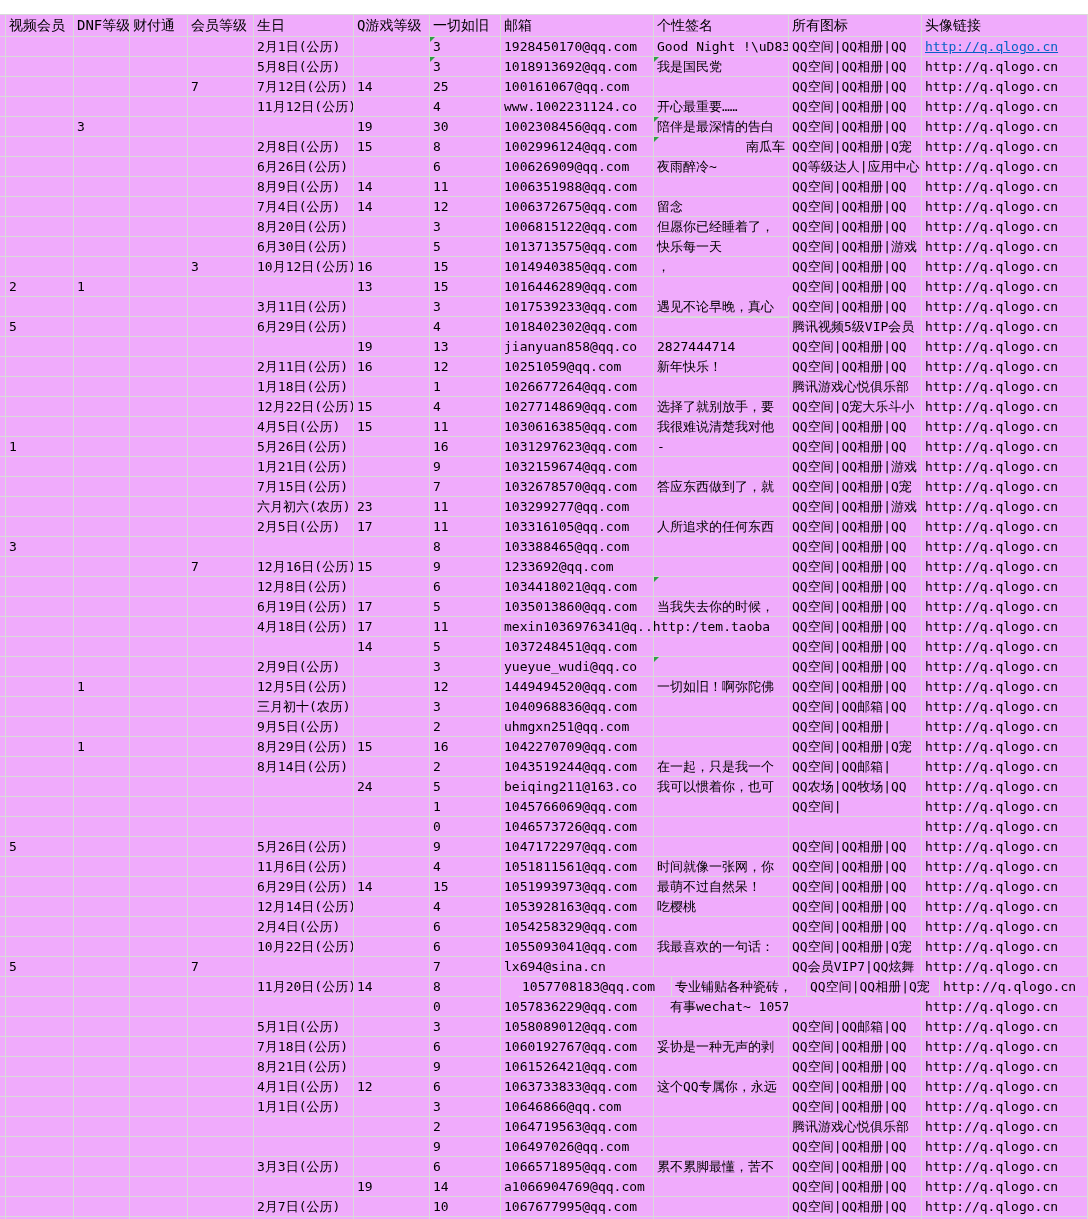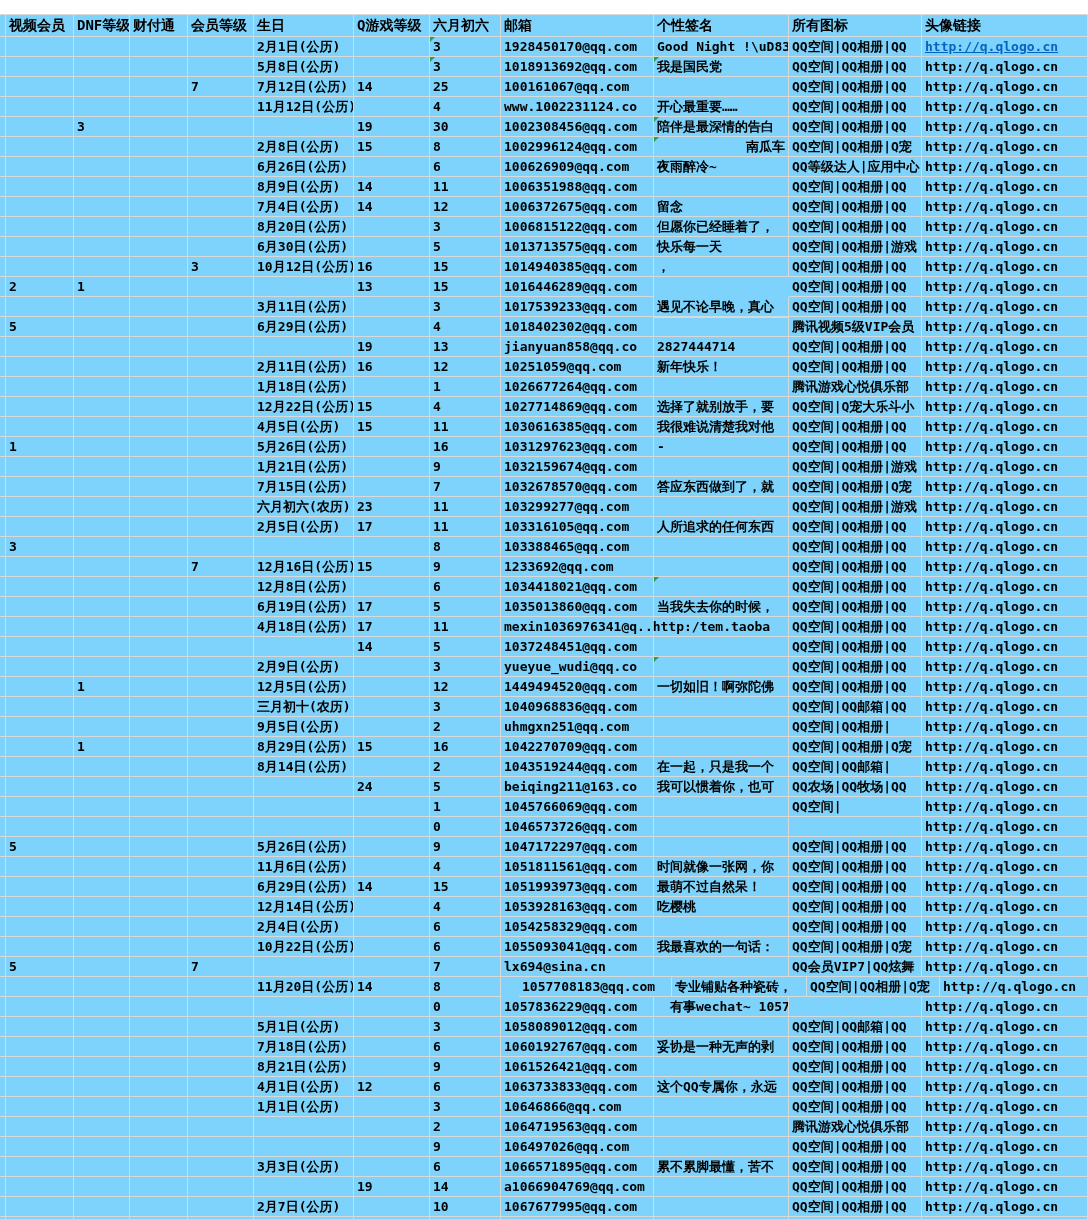--- a/index.html
+++ b/index.html
@@ -1,19 +1,19 @@
 <!DOCTYPE html>
 <html><head>
 <meta charset="utf-8">
 <style>
   html,body{margin:0;padding:0;background:#fff;}
   .sheet{
-    position:relative;width:1088px;height:1219px;overflow:hidden;background:#7dd3fc;
+    position:relative;width:1088px;height:1219px;overflow:hidden;background:#f0abfc;
     font-family:"DejaVu Sans Mono","Liberation Mono",monospace;
-    font-size:13px;color:#000;cursor:cell;font-weight:bold;
+    font-size:13px;color:#000;cursor:cell;
   }
   .topstrip{height:14px;background:#fff;}
   .row{display:flex;height:20px;line-height:19px;white-space:nowrap;}
   .row.header{height:22px;line-height:21px;border-top:1px solid #d9d9d9;}
   .cell{
     flex:none;box-sizing:border-box;position:relative;
     border-right:1px solid #d9d9d9;border-bottom:1px solid #d9d9d9;
     padding:0 3px;overflow:hidden;
   }
   .row.header .cell{font-size:14px;}
@@ -33,21 +33,21 @@
 <div class="sheet">
   <div class="topstrip"></div>
   <div class="row header" id="header-row">
       <div class="cell gutter" style="width: 6px;"></div>
       <div class="cell" style="width: 68px;">视频会员</div>
       <div class="cell" style="width: 56px;">DNF等级</div>
       <div class="cell" style="width: 58px;">财付通</div>
       <div class="cell" style="width: 66px;">会员等级</div>
       <div class="cell" style="width: 100px;">生日</div>
       <div class="cell" style="width: 76px;">Q游戏等级</div>
-      <div class="cell" style="width: 71px;">六月初六</div>
+      <div class="cell" style="width: 71px;">一切如旧</div>
       <div class="cell" style="width: 153px;">邮箱</div>
       <div class="cell" style="width: 135px;">个性签名</div>
       <div class="cell" style="width: 133px;">所有图标</div>
       <div class="cell" style="width: 166px;">头像链接</div>
     </div>
   <div id="grid">
       <div class="row">
         <div class="cell gutter" style="width: 6px;"></div>
         <div class="cell" style="width: 68px;"></div>
         <div class="cell" style="width: 56px;"></div>

